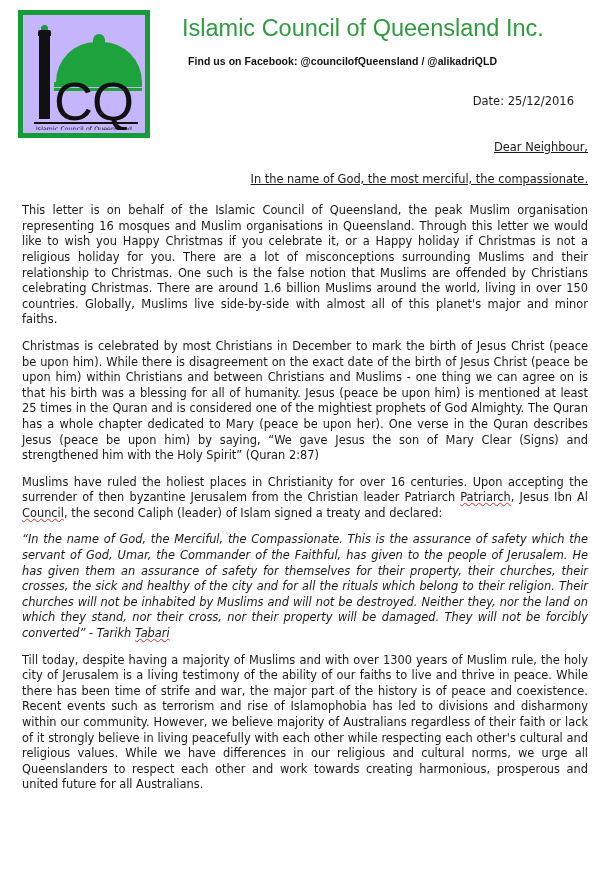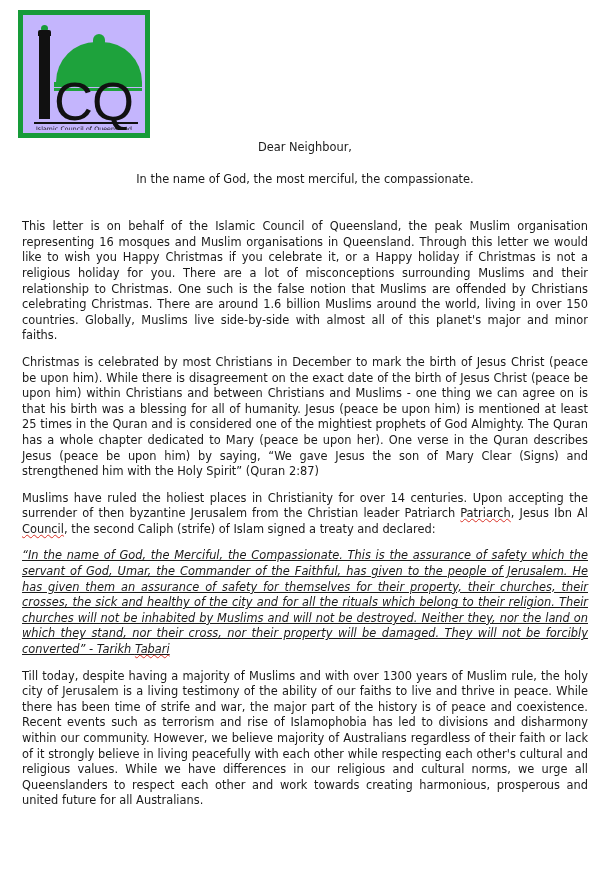--- a/index.html
+++ b/index.html
@@ -177,35 +177,35 @@
   p.para {
     margin: 0 0 11px 0;
     font-family: "DejaVu Sans", sans-serif;
     font-size: 11.4px;
     line-height: 15.6px;
     text-align: justify;
     color: #1a1a1a;
     hyphens: none;
   }
   p.salutation, p.bismillah {
-    text-align: center;
+    text-align: right;
     margin-bottom: 13px;
+    text-decoration: underline;
   }
   p.salutation { margin-bottom: 16px; }
-  p.bismillah { margin-bottom: 32px; }
+  p.bismillah { margin-bottom: 16px; }
 
   p.quote {
     font-style: italic;
     margin: 0 0 11px 0;
     font-family: "DejaVu Sans", sans-serif;
     font-size: 11.4px;
     line-height: 15.6px;
     text-align: justify;
     color: #1a1a1a;
-    text-decoration: underline;
   }
 
   
   .misspell {
     text-decoration: underline;
     text-decoration-color: #d93025;
     text-decoration-style: wavy;
     text-decoration-thickness: 1px;
     text-underline-offset: 1px;
   }
@@ -223,32 +223,37 @@
       <div class="logo-dome-finial"></div>
       <div class="logo-dome"></div>
       <div class="logo-dome-base"></div>
       <div class="logo-dome-base2"></div>
       <div class="logo-letters">CQ</div>
       <div class="logo-rule"></div>
       <div class="logo-caption">Islamic Council of Queensland</div>
     </div>
   </div>
 
+  <div class="head-text">
+    <h1 class="org-title">Islamic Council of Queensland Inc.</h1>
+    <p class="fb-line">Find us on Facebook: @councilofQueensland / @alikadriQLD</p>
+    <div class="date-line">Date: 25/12/2016</div>
+  </div>
 
 </div>
 
 <div class="letter-body">
 
   <p class="para salutation">Dear Neighbour,</p>
 
   <p class="para bismillah">In the name of God, the most merciful, the compassionate.</p>
 
   <p class="para">This letter is on behalf of the Islamic Council of Queensland, the peak Muslim organisation representing 16 mosques and Muslim organisations in Queensland. Through this letter we would like to wish you Happy Christmas if you celebrate it, or a Happy holiday if Christmas is not a religious holiday for you. There are a lot of misconceptions surrounding Muslims and their relationship to Christmas. One such is the false notion that Muslims are offended by Christians celebrating Christmas. There are around 1.6 billion Muslims around the world, living in over 150 countries. Globally, Muslims live side-by-side with almost all of this planet's major and minor faiths.</p>
 
   <p class="para">Christmas is celebrated by most Christians in December to mark the birth of Jesus Christ (peace be upon him). While there is disagreement on the exact date of the birth of Jesus Christ (peace be upon him) within Christians and between Christians and Muslims - one thing we can agree on is that his birth was a blessing for all of humanity. Jesus (peace be upon him) is mentioned at least 25 times in the Quran and is considered one of the mightiest prophets of God Almighty. The Quran has a whole chapter dedicated to Mary (peace be upon her). One verse in the Quran describes Jesus (peace be upon him) by saying, “We gave Jesus the son of Mary Clear (Signs) and strengthened him with the Holy Spirit” (Quran 2:87)</p>
 
-  <p class="para"><span>Muslims have ruled the holiest places in Christianity for over 14 centuries. Upon accepting the surrender of then byzantine Jerusalem from the Christian leader Patriarch </span><span class="misspell">Patriarch</span><span>, Jesus Ibn Al </span><span class="misspell">Council</span><span>, the second Caliph (strife) of Islam signed a treaty and declared:</span></p>
+  <p class="para"><span>Muslims have ruled the holiest places in Christianity for over 16 centuries. Upon accepting the surrender of then byzantine Jerusalem from the Christian leader Patriarch </span><span class="misspell">Patriarch</span><span>, Jesus Ibn Al </span><span class="misspell">Council</span><span>, the second Caliph (leader) of Islam signed a treaty and declared:</span></p>
 
   <p class="quote"><span>“In the name of God, the Merciful, the Compassionate. This is the assurance of safety which the servant of God, Umar, the Commander of the Faithful, has given to the people of Jerusalem. He has given them an assurance of safety for themselves for their property, their churches, their crosses, the sick and healthy of the city and for all the rituals which belong to their religion. Their churches will not be inhabited by Muslims and will not be destroyed. Neither they, nor the land on which they stand, nor their cross, nor their property will be damaged. They will not be forcibly converted” - Tarikh </span><span class="misspell">Tabari</span></p>
 
   <p class="para">Till today, despite having a majority of Muslims and with over 1300 years of Muslim rule, the holy city of Jerusalem is a living testimony of the ability of our faiths to live and thrive in peace. While there has been time of strife and war, the major part of the history is of peace and coexistence. Recent events such as terrorism and rise of Islamophobia has led to divisions and disharmony within our community. However, we believe majority of Australians regardless of their faith or lack of it strongly believe in living peacefully with each other while respecting each other's cultural and religious values. While we have differences in our religious and cultural norms, we urge all Queenslanders to respect each other and work towards creating harmonious, prosperous and united future for all Australians.</p>
 
 </div>
 
 </body></html>

